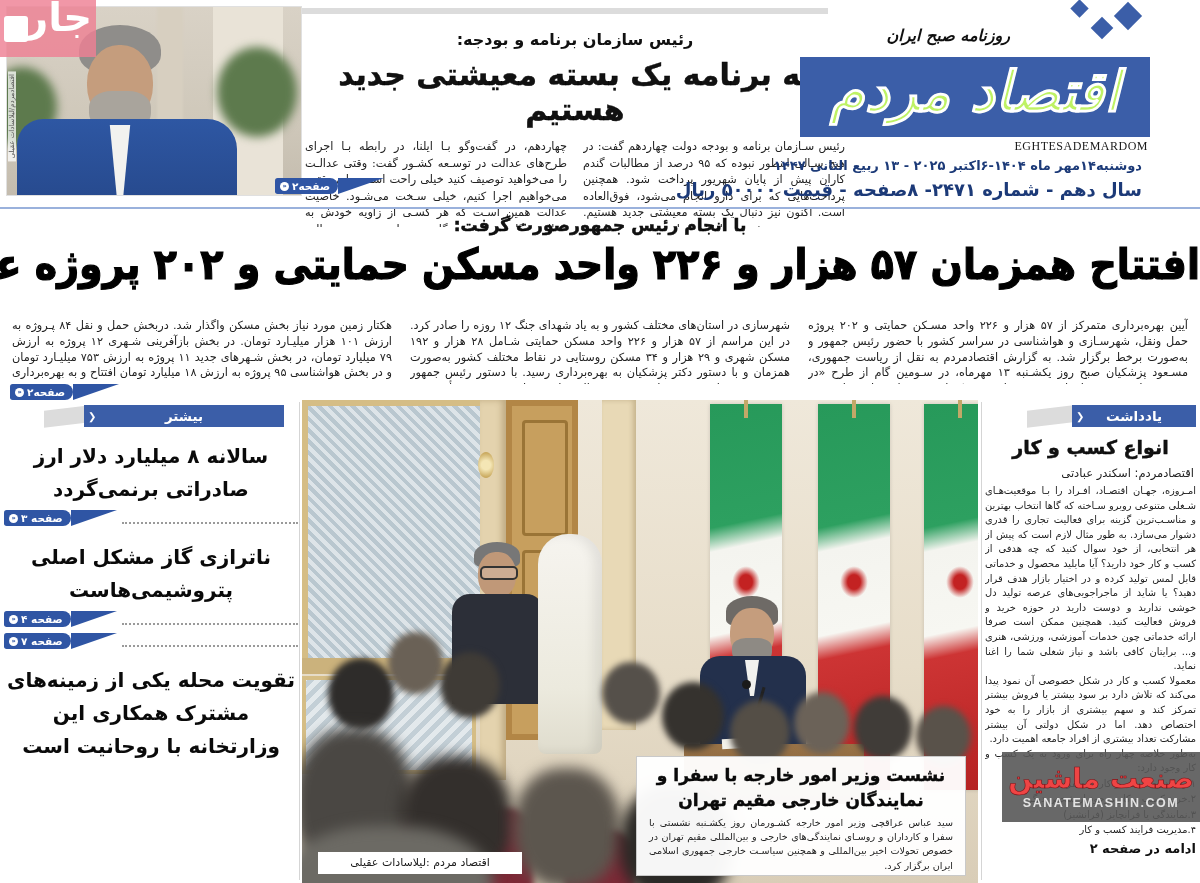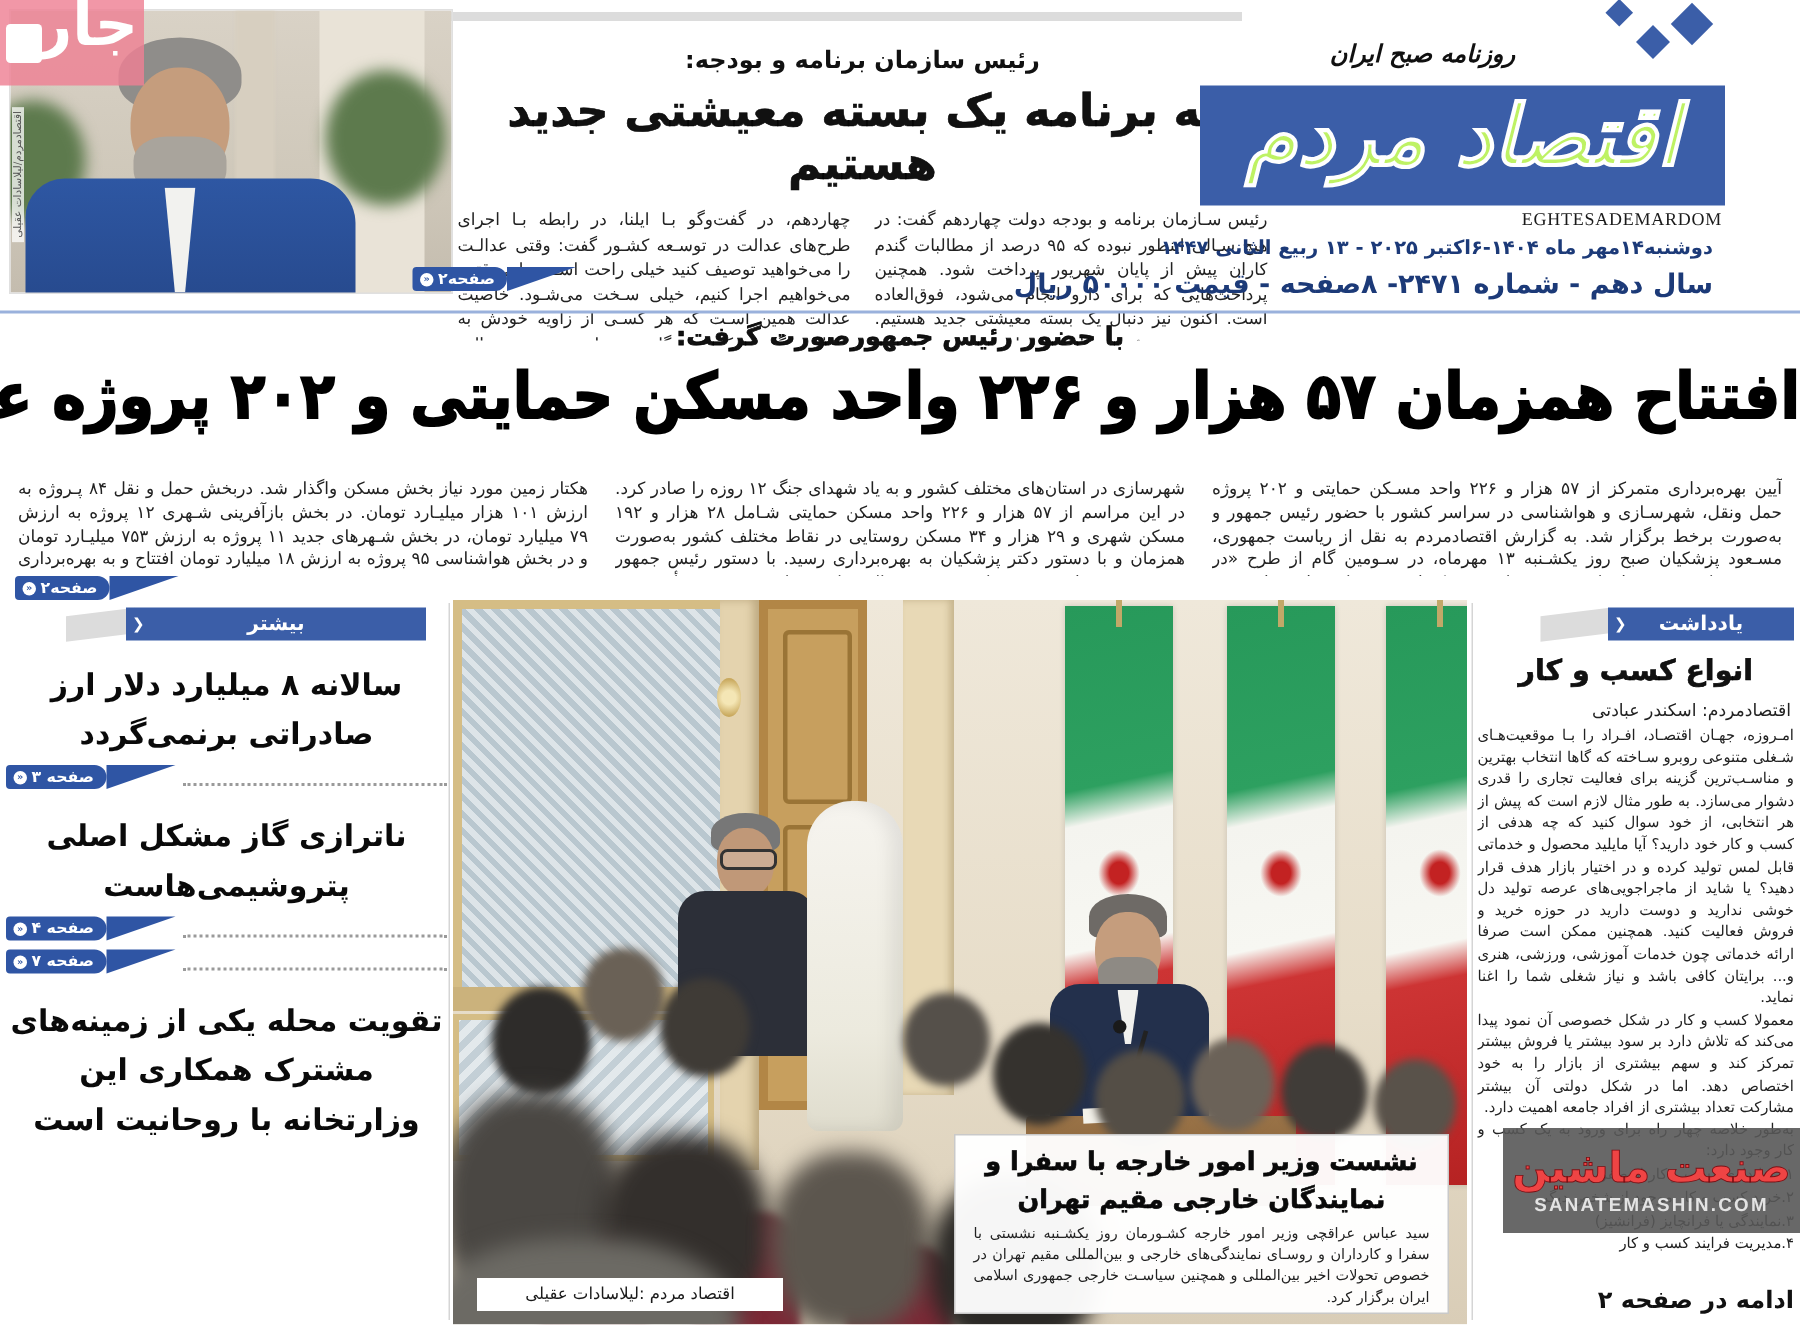--- a/index.html
+++ b/index.html
@@ -136,21 +136,21 @@
           font-size:11px;line-height:22px;text-align:center;color:#1a1a1a;}
 
   
   .vd{width:1px;background:#d5d5d5;top:402px;height:478px;}
   .note{left:985px;top:402px;width:211px;height:481px;overflow:hidden;}
   .note-bar{position:absolute;left:87px;top:3px;width:124px;}
   .note-title{text-align:center;font-size:19px;font-weight:bold;margin-top:34px;-webkit-text-stroke:.4px #000;}
   .note-by{font-size:11.5px;color:#222;margin:8px 2px 4px;}
   .note-body{font-size:9.9px;line-height:14.6px;color:#222;}
   .note-list{font-size:9.9px;line-height:15.5px;color:#222;}
-  .note-more{font-size:16px;font-weight:bold;margin-top:19px;}
+  .note-more{font-size:13px;font-weight:bold;margin-top:3px;}
   .wmc{left:1002px;top:752px;width:198px;height:70px;background:rgba(88,88,88,.9);z-index:30;
        display:flex;flex-direction:column;align-items:center;justify-content:center;}
   .wmc-fa{color:#ef4444;font-size:28px;font-weight:bold;line-height:30px;-webkit-text-stroke:.6px #7a0f14;}
   .wmc-en{direction:ltr;color:#e3e3e3;font-size:12.5px;font-weight:bold;letter-spacing:1.5px;margin-top:2px;
           font-family:"Liberation Sans",sans-serif;}
 </style>
 </head>
 <body>
 
 <div class="page">
@@ -199,21 +199,21 @@
     <div class="mh-band">
       <div class="mh-logo">اقتصاد مردم</div>
     </div>
     <div class="mh-latin">EGHTESADEMARDOM</div>
     <div class="mh-d1">دوشنبه۱۴مهر ماه ۱۴۰۴-۶اکتبر ۲۰۲۵ - ۱۳ ربیع الثانی ۱۴۴۷</div>
     <div class="mh-d2">سال دهم - شماره ۲۴۷۱- ۸صفحه - قیمت ۵۰۰۰۰ ریال</div>
   </div>
 
   <div class="abs bluerule"></div>
 
-  <div class="abs ms-kicker">با حضور رئیس جمهورصورت گرفت:</div>
+  <div class="abs ms-kicker">با انجام رئیس جمهورصورت گرفت:</div>
   <div class="abs ms-head">افتتاح همزمان ۵۷ هزار و ۲۲۶ واحد مسکن حمایتی و ۲۰۲ پروژه عمرانی کشور</div>
   <div class="abs ms-cols">
     <div class="ms-col just">آیین بهره‌برداری متمرکز از ۵۷ هزار و ۲۲۶ واحد مسـکن حمایتی و ۲۰۲ پروژه حمل ونقل، شهرسـازی و هواشناسی در سراسر کشور با حضور رئیس جمهور و به‌صورت برخط برگزار شد. به گزارش اقتصادمردم به نقل از ریاست جمهوری، مسـعود پزشکیان صبح روز یکشـنبه ۱۳ مهرماه، در سـومین گام از طرح «در مسیر تحول»، دسـتور افتتاح و بهره‌بـرداری متمرکز از پروژه‌هـای وزارت راه و</div>
     <div class="ms-col just">شهرسازی در استان‌های مختلف کشور و به یاد شهدای جنگ ۱۲ روزه را صادر کرد. در این مراسم از ۵۷ هزار و ۲۲۶ واحد مسکن حمایتی شـامل ۲۸ هزار و ۱۹۲ مسکن شهری و ۲۹ هزار و ۳۴ مسکن روستایی در نقاط مختلف کشور به‌صورت همزمان و با دستور دکتر پزشکیان به بهره‌برداری رسید. با دستور رئیس جمهور همچنین ۱۱ هزار و ۷۶۰ قطعه زمین در قالب طرح جوانی جمعیت و تأمین ۴.۵ هزار</div>
     <div class="ms-col just">هکتار زمین مورد نیاز بخش مسکن واگذار شد. دربخش حمل و نقل ۸۴ پـروژه به ارزش ۱۰۱ هزار میلیـارد تومان. در بخش بازآفرینی شـهری ۱۲ پروژه به ارزش ۷۹ میلیارد تومان، در بخش شـهرهای جدید ۱۱ پروژه به ارزش ۷۵۳ میلیـارد تومان و در بخش هواشناسی ۹۵ پروژه به ارزش ۱۸ میلیارد تومان افتتاح و به بهره‌برداری رسید.</div>
   </div>
   <div class="abs badge-row ms-badge">
     <span class="pbadge">
       <b>صفحه۲</b>
       <i class="pbdot">«</i>

